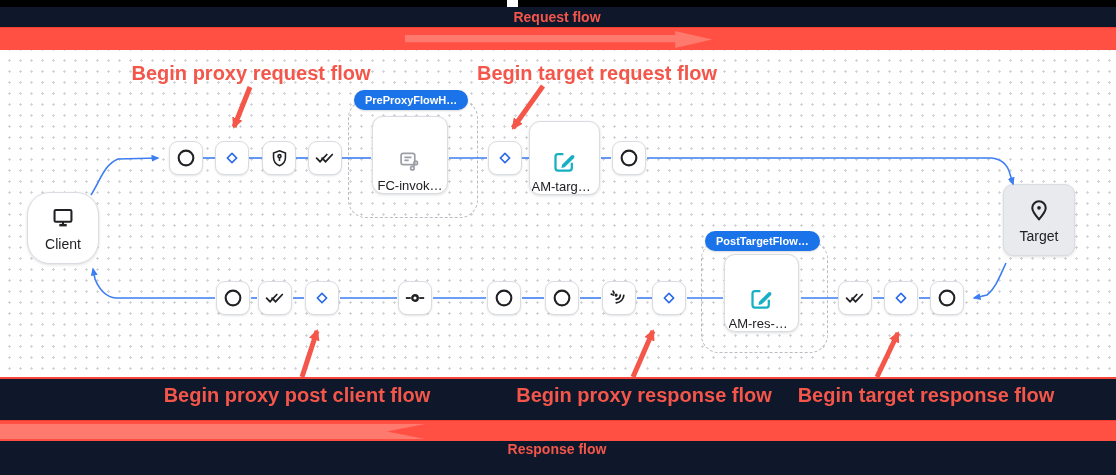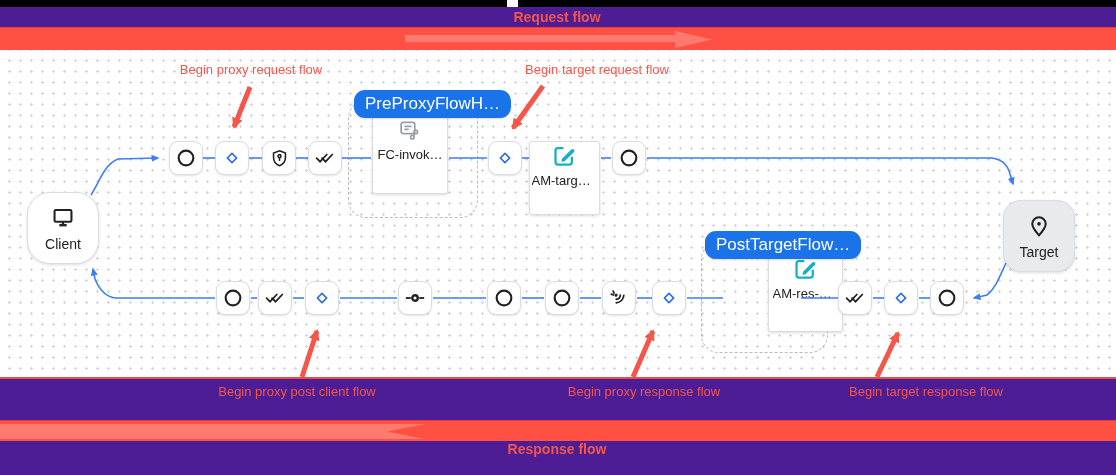--- a/index.html
+++ b/index.html
@@ -1,47 +1,47 @@
 <!DOCTYPE html>
 <html><head>
 <meta charset="utf-8">
 <style>
   * { margin:0; padding:0; box-sizing:border-box; }
   body { font-family:"Liberation Sans", sans-serif; background:#fff; }
-  .page { position:relative; width:1116px; height:475px; overflow:hidden; background:#4c1d95; }
+  .page { position:relative; width:1116px; height:475px; overflow:hidden; background:#0f172a; }
 
   .black-bar { position:absolute; left:0; top:0; width:1116px; height:7px; background:#000; }
   .black-bar-gap { position:absolute; left:507px; top:0; width:11px; height:7px; background:#fff; }
 
   .flow-banner-label { position:absolute; transform:translateX(-50%); color:#f4564a; font-weight:bold; font-size:14px; white-space:nowrap; }
   .red-bar { position:absolute; left:0; width:1116px; background:#ff5043; }
   .bar-arrow { position:absolute; background:#ff7a6e; }
   .canvas { position:absolute; left:0; top:50px; width:1116px; height:327px;
             background:#fff;
             background-image:radial-gradient(circle, #d2d4d7 1.1px, rgba(0,0,0,0) 1.4px);
             background-size:11px 11px; background-position:4px 5px; }
   .red-line { position:absolute; left:0; top:377px; width:1116px; height:2px; background:#f8463a; }
 
-  .annotation { position:absolute; transform:translateX(-50%); color:#f4564a; font-weight:normal; font-size:13px; white-space:nowrap; }
+  .annotation { position:absolute; transform:translateX(-50%); color:#f4564a; font-weight:bold; font-size:20px; white-space:nowrap; }
 
   .node { position:absolute; width:34px; height:34px; background:#fff; border:1px solid #d9dce1; border-radius:9px;
           box-shadow:0 1px 2px rgba(60,64,67,.15); display:flex; align-items:center; justify-content:center; }
   .endpoint { position:absolute; width:72px; height:72px; background:#fff; border:1px solid #d9dce1; border-radius:10px;
           box-shadow:0 1px 3px rgba(60,64,67,.18); display:flex; flex-direction:column; align-items:center; justify-content:center; gap:5px; }
   .endpoint.gray { background:#e8eaed; }
   .endpoint .lbl { font-size:14px; color:#202124; }
 
-  .policy-card { position:absolute; background:#fff; border:1px solid #d9dce1; border-radius:3px;
-          box-shadow:0 1px 3px rgba(60,64,67,.18); display:flex; flex-direction:column; align-items:center; justify-content:flex-start; gap:4px; }
+  .policy-card { position:absolute; background:#fff; border:1px solid #d9dce1; border-radius:11px;
+          box-shadow:0 1px 3px rgba(60,64,67,.18); display:flex; flex-direction:column; align-items:center; justify-content:flex-end; gap:4px; }
   .policy-card .lbl { font-size:13px; color:#202124; max-width:66px; overflow:hidden; text-overflow:ellipsis; white-space:nowrap; }
   .policy-card.stacked::before { content:""; position:absolute; left:6px; top:6px; width:100%; height:100%;
           background:#fff; border:1px solid #d9dce1; border-radius:9px; z-index:-1; box-shadow:0 1px 2px rgba(60,64,67,.15); }
 
   .hook-box { position:absolute; border:1.6px dashed #b9bdc3; border-radius:18px; }
-  .hook-pill { position:absolute; background:#1a73e8; color:#fff; font-weight:normal; font-size:17px;
+  .hook-pill { position:absolute; background:#1a73e8; color:#fff; font-weight:bold; font-size:11px;
           padding:4px 11px; border-radius:11px; white-space:nowrap; z-index:3; box-shadow:0 1px 2px rgba(0,0,0,.15); }
 
   .overlay { position:absolute; left:0; top:0; width:1116px; height:475px; pointer-events:none; z-index:4; }
   .icon { display:flex; align-items:center; justify-content:center; }
 </style>
 </head>
 <body>
 
 <div class="page">
 
@@ -120,21 +120,21 @@
     <span class="icon">
       <svg width="26" height="26" viewBox="0 0 24 24" fill="none" stroke="#202124" stroke-width="1.9">
         <rect x="4.2" y="4.6" width="15.6" height="10.8" rx="1.2"></rect>
         <path d="M12 15.4 V 17.6"></path>
         <path d="M8.6 18.6 h6.8" stroke-width="2.3"></path>
       </svg>
     </span>
     <span class="lbl">Client</span>
   </div>
 
-  <div class="endpoint gray" style="left:1003px; top:200px;border-radius:18px;">
+  <div class="endpoint gray" style="left:1003px; top:184px;">
     <span class="icon">
       <svg width="26" height="26" viewBox="0 0 24 24" fill="none" stroke="#202124" stroke-width="1.9">
         <path d="M12 20.6 C 15.6 16.6 18.2 13.5 18.2 10.2 A 6.2 6.2 0 1 0 5.8 10.2 C 5.8 13.5 8.4 16.6 12 20.6 Z"></path>
         <circle cx="12" cy="10" r="1.7" fill="#202124" stroke="none"></circle>
       </svg>
     </span>
     <span class="lbl">Target</span>
   </div>
 
   <div class="node" style="left:169px; top:141px;">
@@ -189,21 +189,21 @@
         <rect x="3.8" y="5" width="12.6" height="10.4" rx="2"></rect>
         <path d="M6.8 8.6 h6.6 M6.8 11.4 h4"></path>
         <circle cx="17.3" cy="13.8" r="1.6"></circle>
         <circle cx="14.2" cy="18.6" r="1.6"></circle>
         <path d="M16.5 15.2 l-1.5 2.1"></path>
       </svg>
     </span>
     <span class="lbl">FC-invok…</span>
   </div>
 
-  <div class="policy-card" style="left:529px; top:121px; width:71px; height:74px;margin-top:20px;">
+  <div class="policy-card" style="left:529px; top:121px; width:71px; height:74px;">
     <span class="icon">
       <svg width="27" height="27" viewBox="0 0 24 24" fill="none" stroke="#16b0c4" stroke-width="2">
         <path d="M18.5 13 V 17.8 A 2.2 2.2 0 0 1 16.3 20 H 6.2 A 2.2 2.2 0 0 1 4 17.8 V 7.7 A 2.2 2.2 0 0 1 6.2 5.5 H 11"></path>
         <path d="M9.8 14.9 l-.5 2.8 2.8-.5 8.2-8.2 c.7-.7.7-1.7 0-2.3 c-.6-.7-1.6-.7-2.3 0 z" fill="#16b0c4" stroke="none"></path>
       </svg>
     </span>
     <span class="lbl">AM-targe…</span>
   </div>
 
   <div class="node" style="left:216px; top:281px;">
@@ -265,21 +265,21 @@
     </span>
   </div>
   <div class="node" style="left:652px; top:281px;">
     <span class="icon">
         <svg width="18" height="18" viewBox="0 0 24 24">
           <rect x="7.6" y="7.6" width="8.8" height="8.8" transform="rotate(45 12 12)" fill="#fff" stroke="#2a6ae8" stroke-width="2.2" stroke-linejoin="round"></rect>
         </svg>
       </span>
   </div>
 
-  <div class="policy-card stacked" style="left:724px; top:254px; width:75px; height:78px;margin-left:44px;">
+  <div class="policy-card stacked" style="left:724px; top:254px; width:75px; height:78px;">
     <span class="icon">
       <svg width="27" height="27" viewBox="0 0 24 24" fill="none" stroke="#16b0c4" stroke-width="2">
         <path d="M18.5 13 V 17.8 A 2.2 2.2 0 0 1 16.3 20 H 6.2 A 2.2 2.2 0 0 1 4 17.8 V 7.7 A 2.2 2.2 0 0 1 6.2 5.5 H 11"></path>
         <path d="M9.8 14.9 l-.5 2.8 2.8-.5 8.2-8.2 c.7-.7.7-1.7 0-2.3 c-.6-.7-1.6-.7-2.3 0 z" fill="#16b0c4" stroke="none"></path>
       </svg>
     </span>
     <span class="lbl">AM-res-h…</span>
   </div>
 
   <div class="node" style="left:838px; top:281px;">

